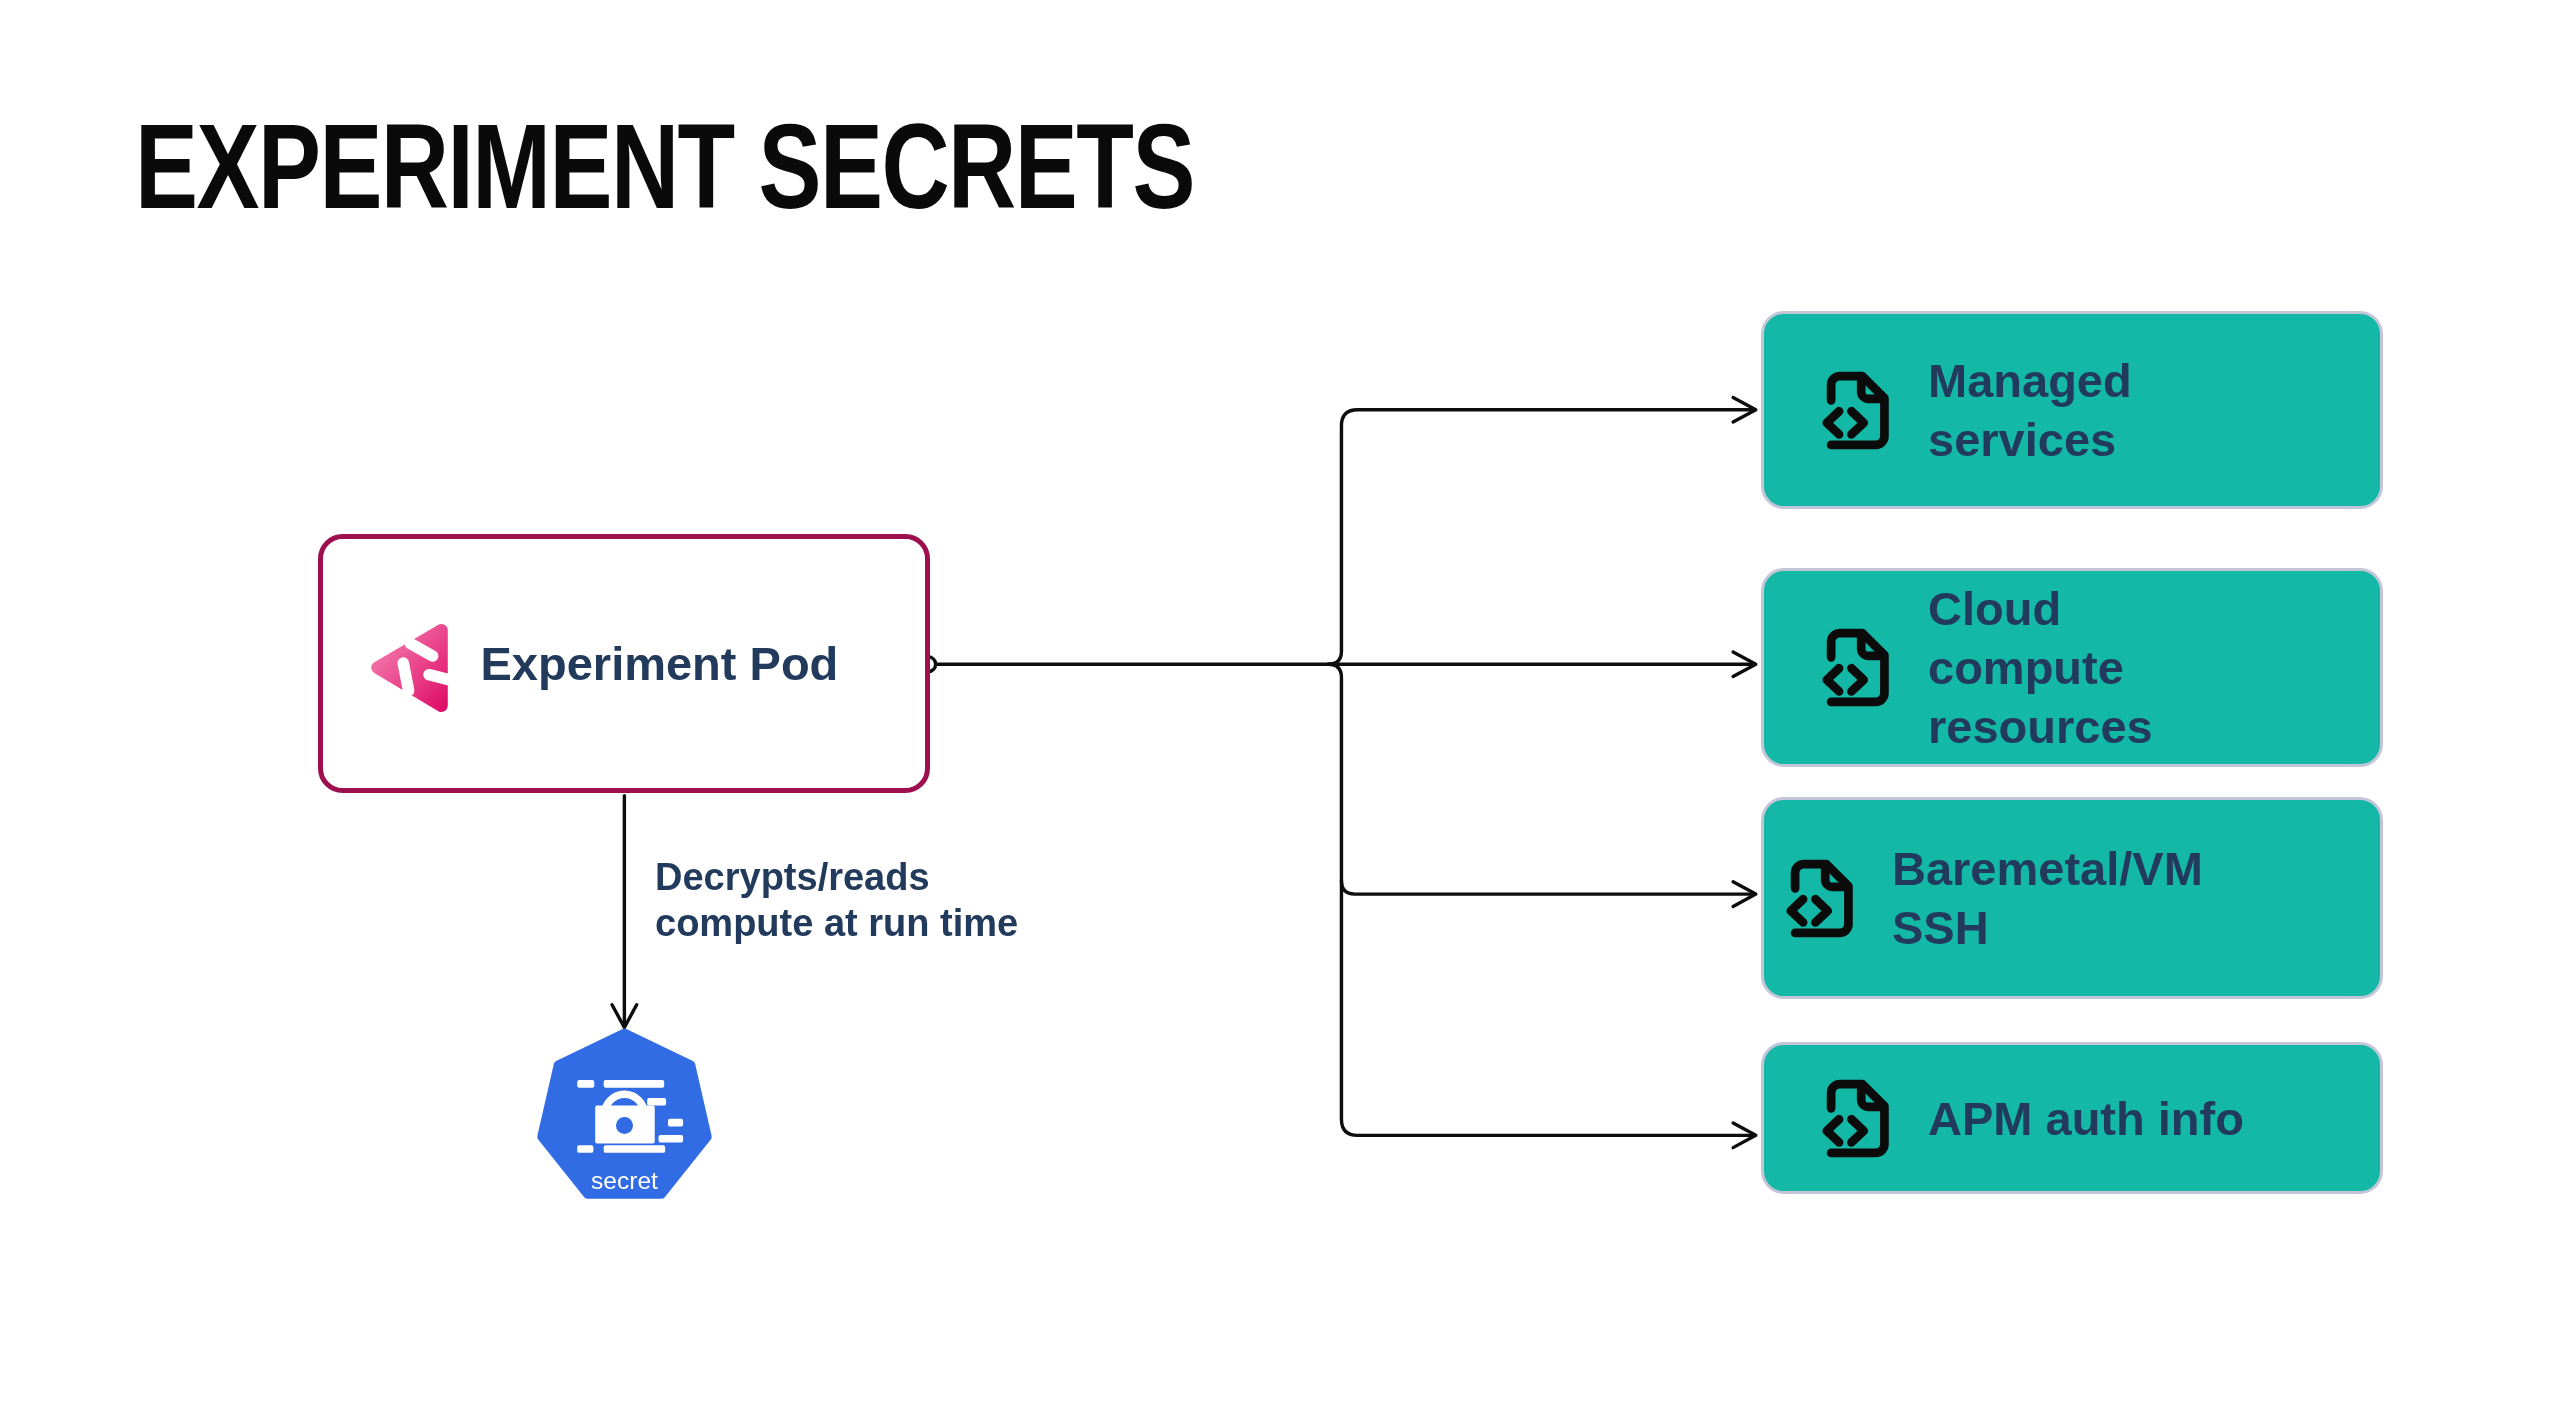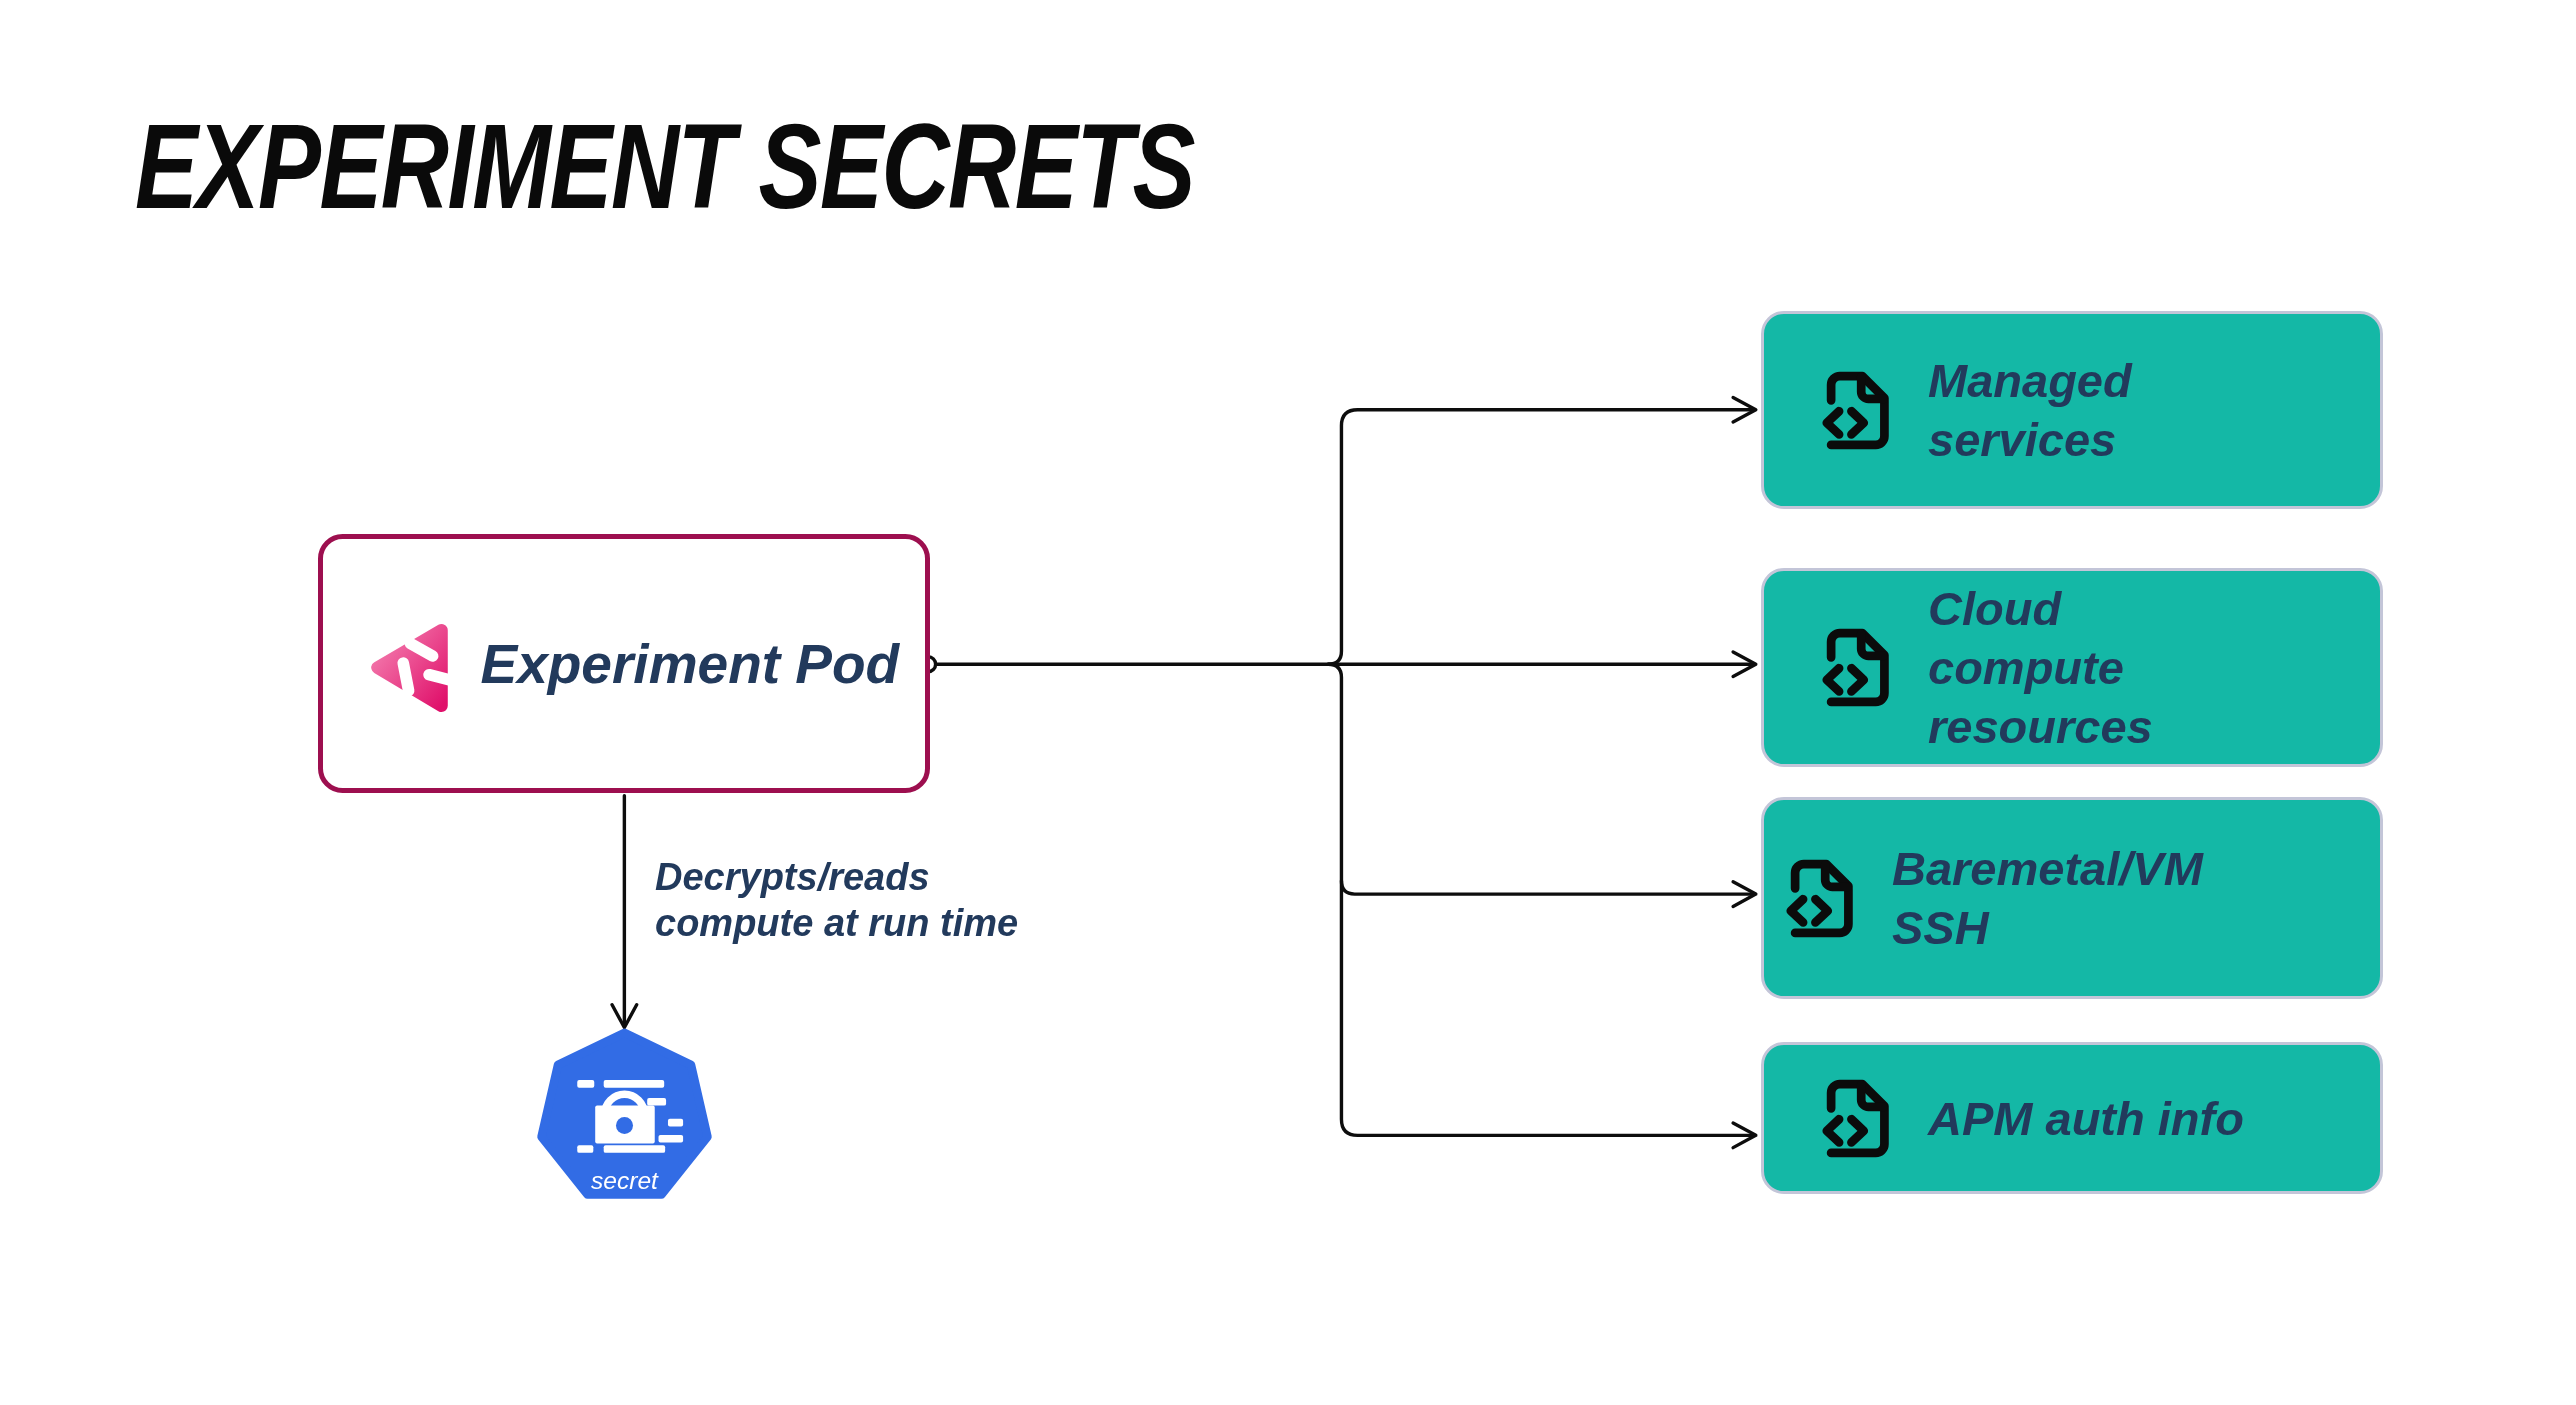--- a/index.html
+++ b/index.html
@@ -9,36 +9,36 @@
     --k8s_blue:#326CE5;
     --logo_pink_light:#F584B3;
     --logo_pink_deep:#E0116B;
     --line:#0D0D0D;
     --title_color:#0A0A0A;
   }
   *{margin:0;padding:0;box-sizing:border-box}
   html,body{background:#fff}
   .canvas{
     position:relative;width:2576px;height:1406px;background:#ffffff;
-    font-family:"Liberation Sans", sans-serif;overflow:hidden;font-style:italic;
+    font-family:"Liberation Sans", sans-serif;overflow:hidden;
   }
   .page-title{
     position:absolute;left:135px;top:106px;
     font-size:121px;font-weight:800;letter-spacing:-1.9px;line-height:1;
     color:var(--title_color);
     transform:scaleX(0.78);transform-origin:left top;white-space:nowrap;
   }
   .pod-box{
     position:absolute;left:318px;top:534px;width:612px;height:259px;
     background:#fff;border:5.7px solid var(--pod_border);border-radius:24.6px;
     display:flex;align-items:center;padding-left:42px;gap:26.5px;
   }
   .pod-logo{width:89px;height:104px;flex:0 0 auto}
   .pod-label{
-    font-size:55px;font-weight:700;color:var(--text_navy);white-space:nowrap;
+    font-size:47px;font-weight:700;color:var(--text_navy);white-space:nowrap;
   }
   .edges{position:absolute;left:0;top:0;width:2576px;height:1406px}
   .edges path, .edges circle{stroke:var(--line)}
   .annotation{
     position:absolute;left:655px;top:854px;
     font-size:38px;font-weight:600;line-height:46px;color:var(--text_navy);
   }
   .secret-wrap{position:absolute;left:530px;top:1026px;width:189px;height:180px}
   .hept{fill:var(--k8s_blue);stroke:var(--k8s_blue)}
   .k8s-white{fill:#fff}

